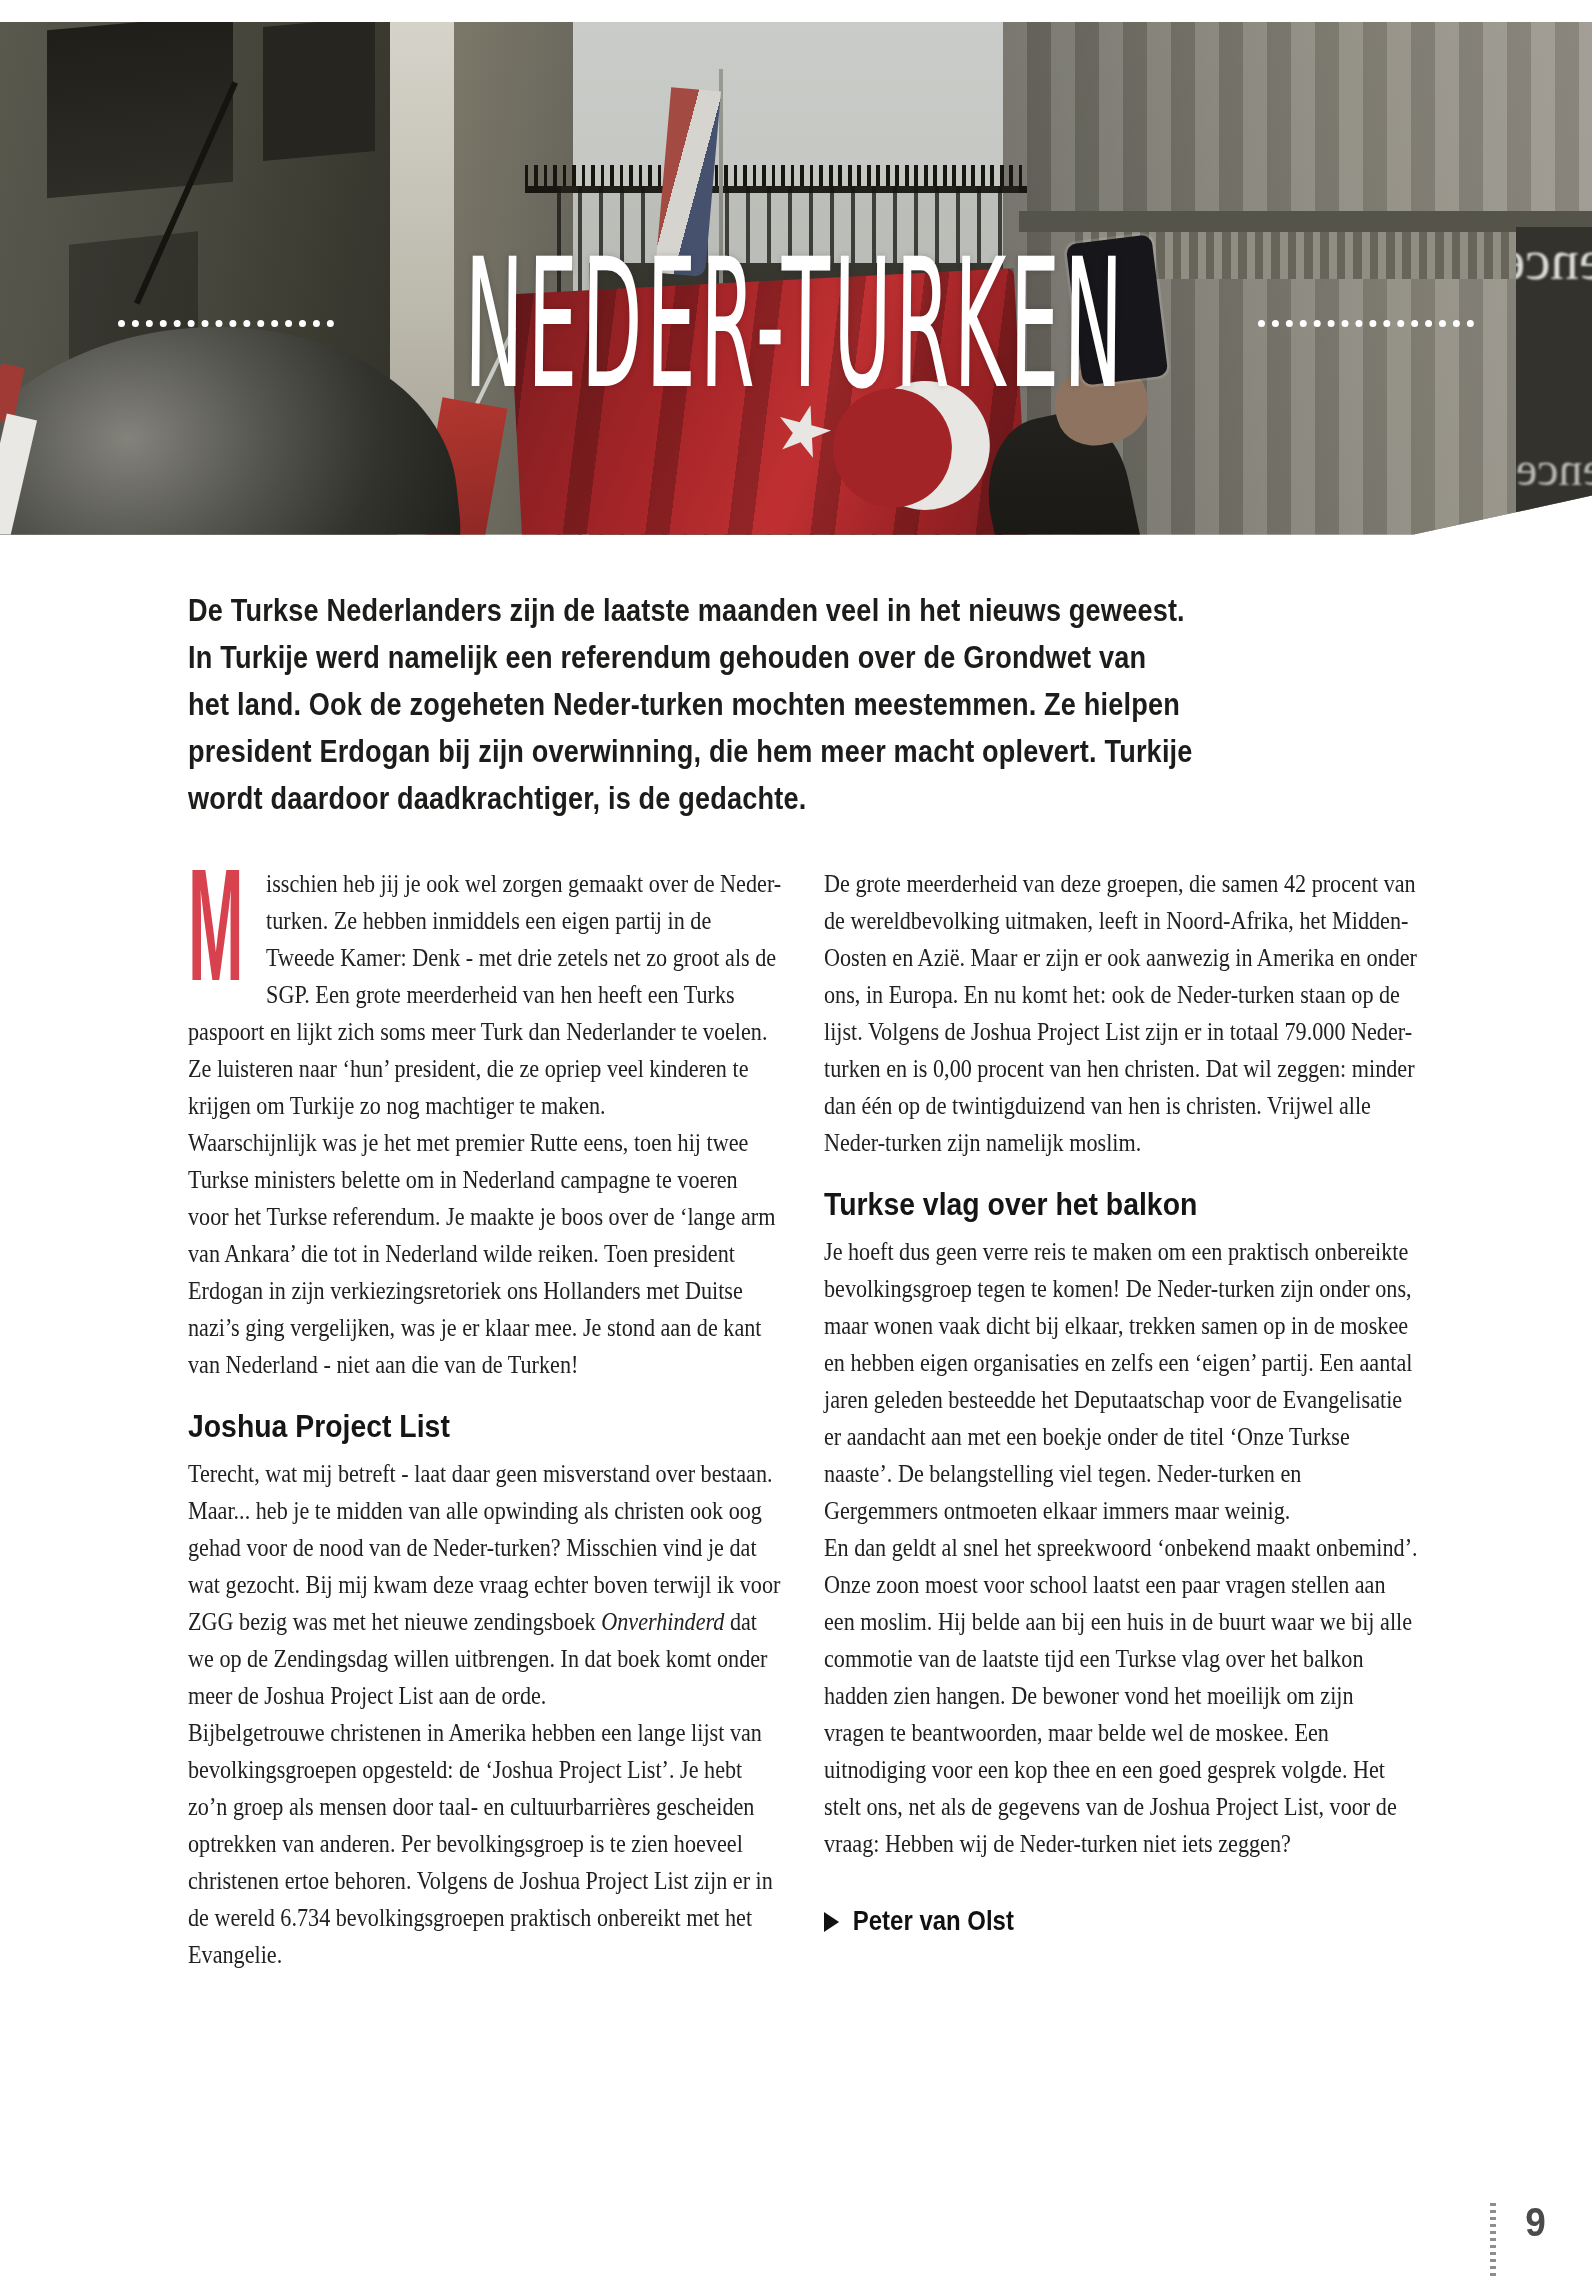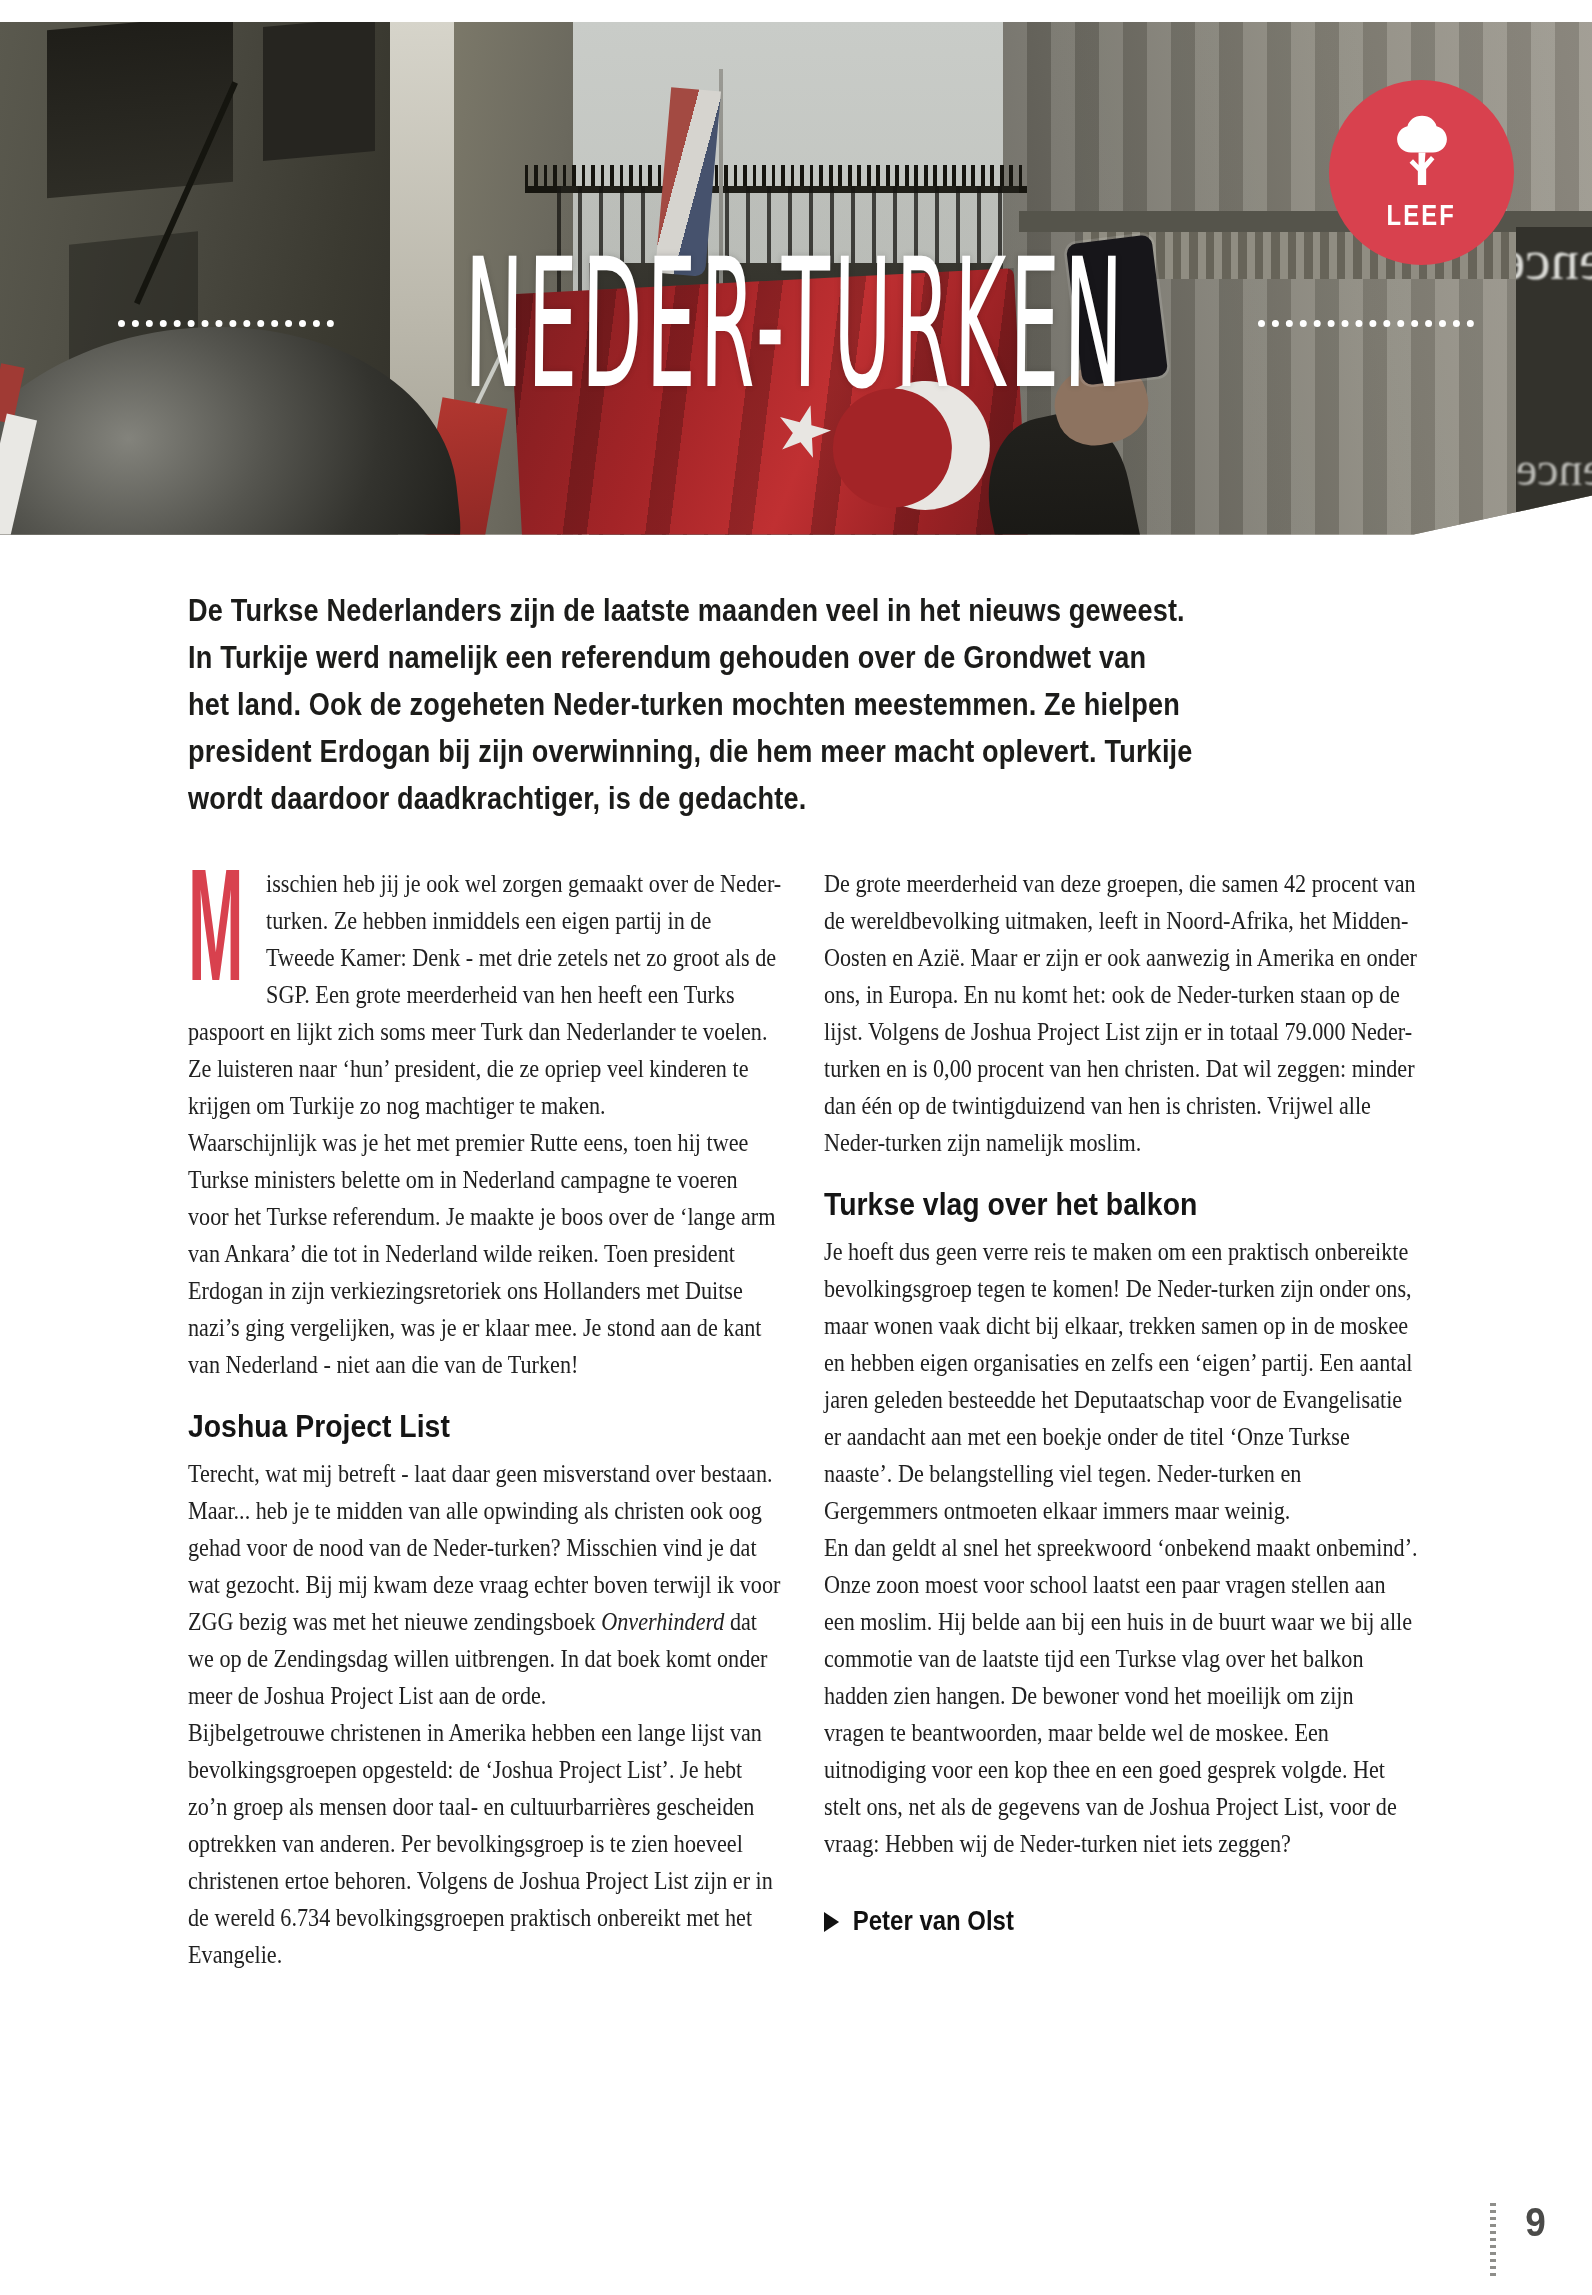--- a/index.html
+++ b/index.html
@@ -142,27 +142,20 @@
     <div class="tr-flag-small"></div>
     <div class="umbrella"></div>
     <div class="umb-stick"></div>
     <div class="arm"></div>
     <div class="hand"></div>
     <div class="phone"></div>
     <div class="left-red"></div>
     <div class="sliver"></div>
   </div>
 
-  <div class="badge">
-    <svg viewBox="0 0 100 120" aria-hidden="true">
-      <path d="M50 4 C61 4 69 11 71 19 C80 21 86 29 86 38 C86 49 77 57 66 57 L34 57 C23 57 14 49 14 38 C14 29 20 21 29 19 C31 11 39 4 50 4 Z"></path>
-      <path d="M45 57 L55 57 L54 72 L63 62 L68 67 L56 81 L56 104 L44 104 L44 84 L32 72 L37 67 L45 75 Z"></path>
-    </svg>
-    <span class="badge-label">LEEF</span>
-  </div>
 
   <div class="title-row">
     <div class="dots"></div>
     <h1 class="hero-title">NEDER-TURKEN</h1>
     <div class="dots"></div>
   </div>
 
   <p class="intro">De Turkse Nederlanders zijn de laatste maanden veel in het nieuws geweest.
 In Turkije werd namelijk een referendum gehouden over de Grondwet van
 het land. Ook de zogeheten Neder-turken mochten meestemmen. Ze hielpen

